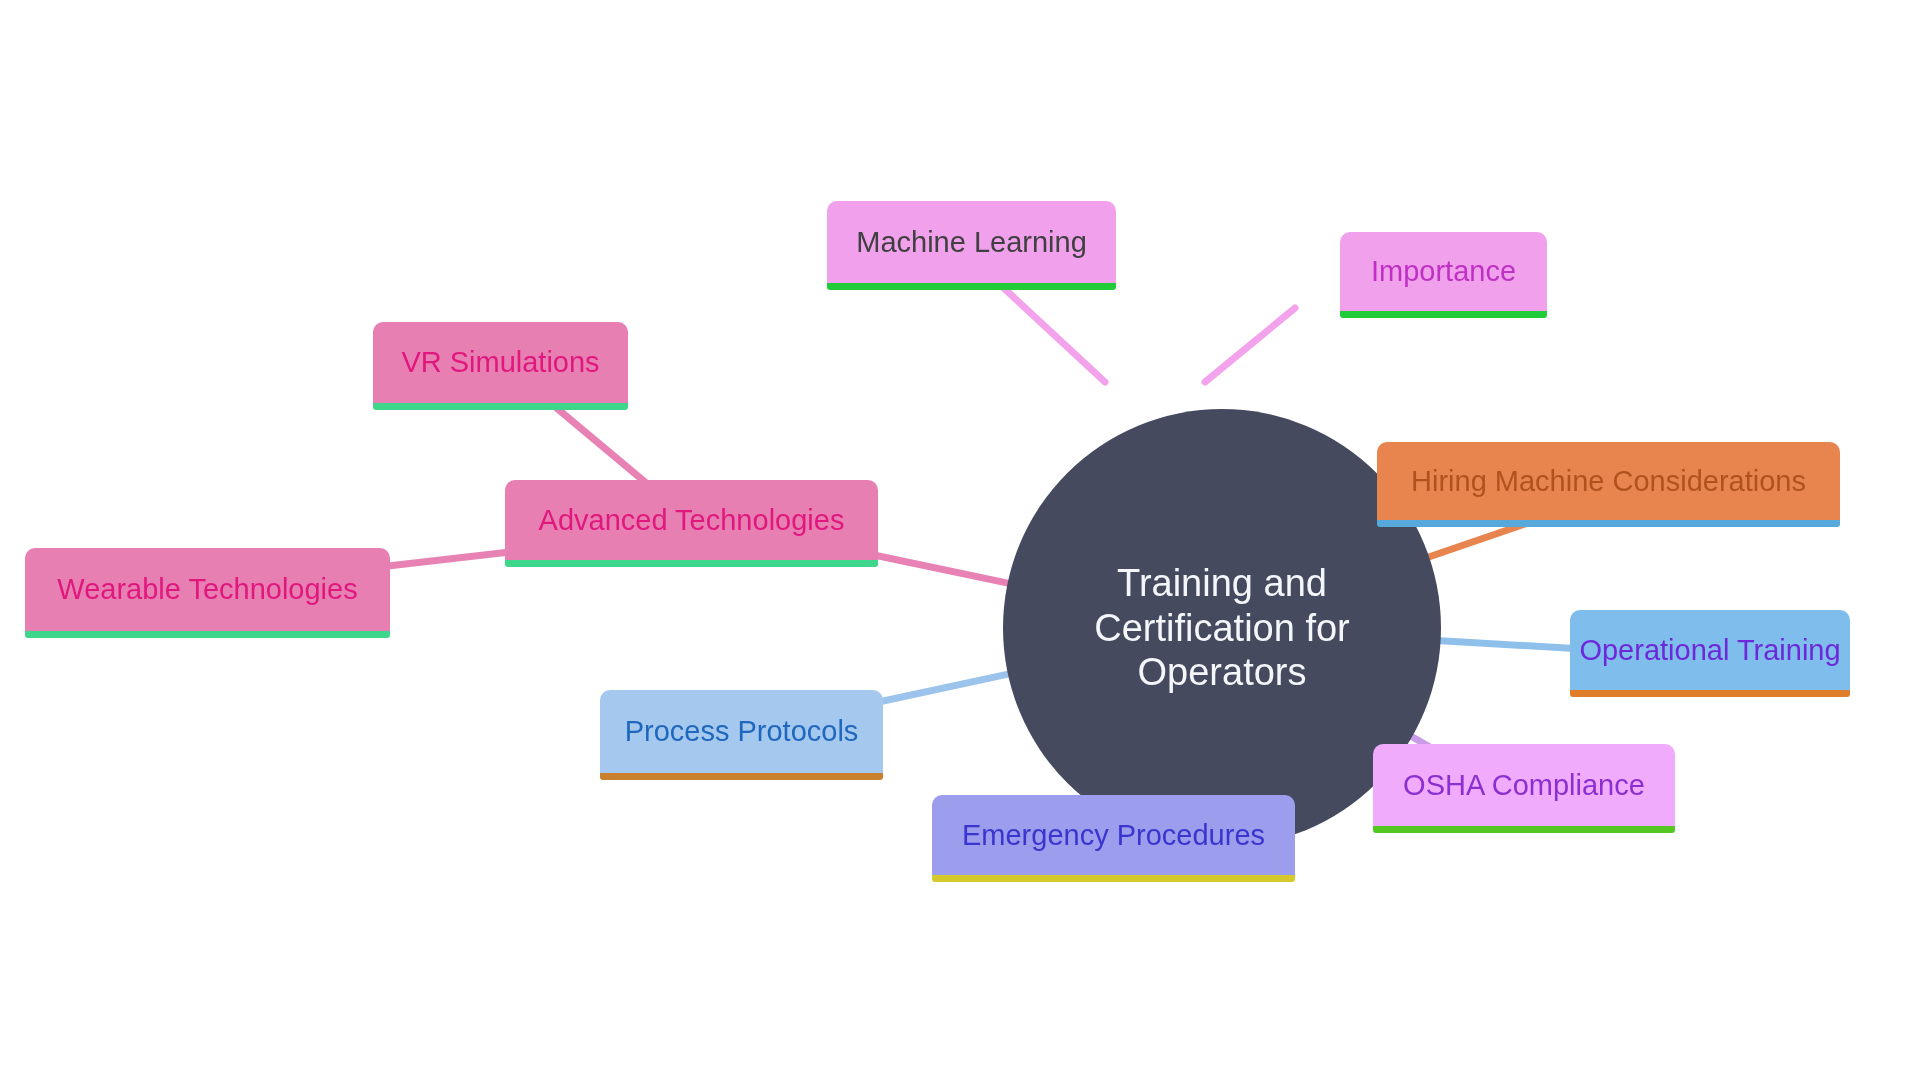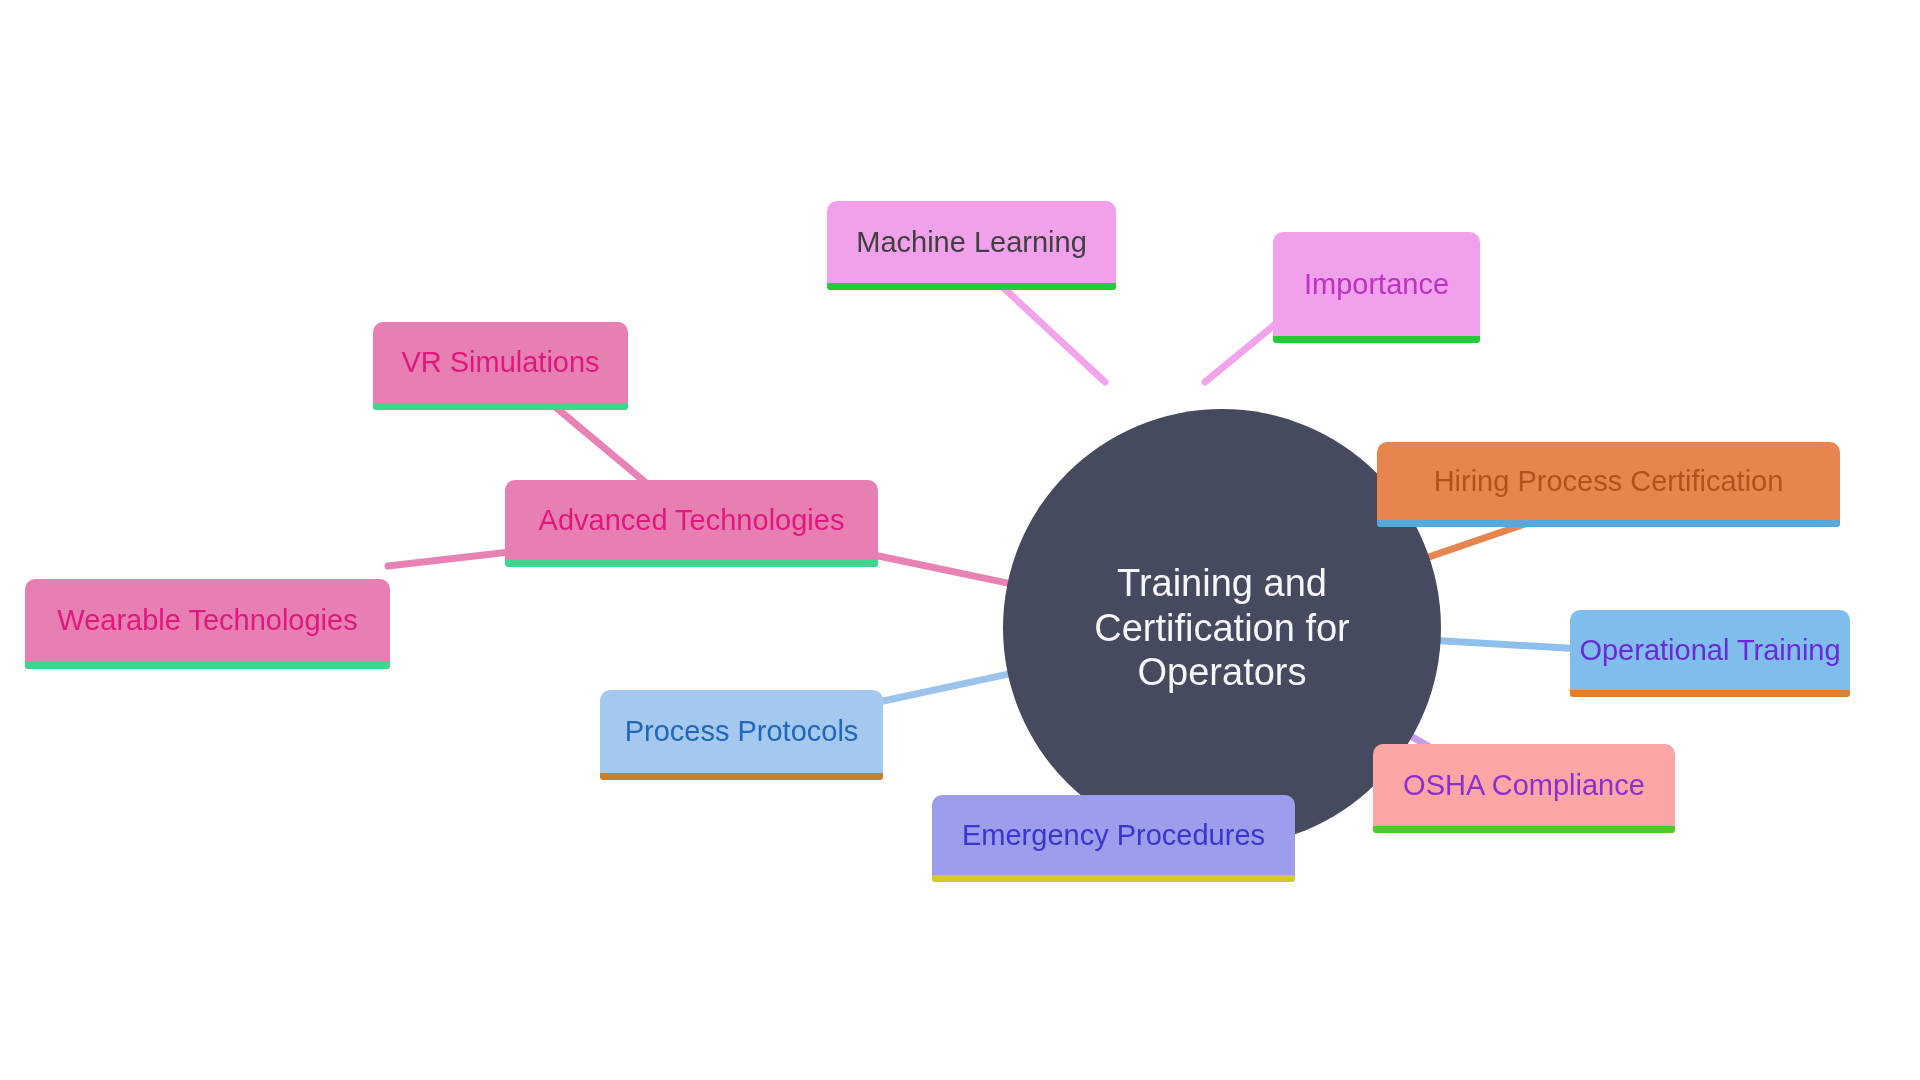--- a/index.html
+++ b/index.html
@@ -64,39 +64,39 @@
 
   <div class="center-node" style="left: 1003px; top: 409px; width: 438px; height: 438px; background: rgb(69, 74, 95); color: rgb(245, 246, 250);">
     <div class="center-label">
       <span>Training and Certification for</span>
       <span>Operators</span>
     </div>
   </div>
 <div class="node" style="left: 827px; top: 201px; width: 289px; height: 89px; background: rgb(241, 160, 235); color: #404040; border-bottom: 7px solid rgb(34, 203, 56);">
       <span>Machine Learning</span>
     </div>
-    <div class="node" style="left: 1273px; top: 232px; width: 207px; height: 111px; background: rgb(241, 160, 235); color: rgb(191, 48, 196); border-bottom: 7px solid rgb(34, 203, 56);">
+    <div class="node" style="left: 1340px; top: 232px; width: 207px; height: 86px; background: rgb(241, 160, 235); color: rgb(191, 48, 196); border-bottom: 7px solid rgb(34, 203, 56);">
       <span>Importance</span>
     </div>
     <div class="node" style="left: 373px; top: 322px; width: 255px; height: 88px; background: rgb(232, 127, 178); color: rgb(224, 24, 126); border-bottom: 7px solid rgb(62, 214, 139);">
       <span>VR Simulations</span>
     </div>
     <div class="node" style="left: 505px; top: 480px; width: 373px; height: 87px; background: rgb(232, 127, 178); color: rgb(224, 24, 126); border-bottom: 7px solid rgb(62, 214, 139);">
       <span>Advanced Technologies</span>
     </div>
-    <div class="node" style="left: 25px; top: 579px; width: 365px; height: 90px; background: rgb(232, 127, 178); color: rgb(224, 24, 126); border-bottom: 7px solid rgb(62, 214, 139);">
+    <div class="node" style="left: 25px; top: 548px; width: 365px; height: 90px; background: rgb(232, 127, 178); color: rgb(224, 24, 126); border-bottom: 7px solid rgb(62, 214, 139);">
       <span>Wearable Technologies</span>
     </div>
     <div class="node" style="left: 1377px; top: 442px; width: 463px; height: 85px; background: rgb(232, 133, 78); color: rgb(177, 82, 30); border-bottom: 7px solid rgb(87, 169, 220);">
-      <span>Hiring Process Certification</span>
+      <span>Hiring Machine Considerations</span>
     </div>
     <div class="node" style="left: 1570px; top: 610px; width: 280px; height: 87px; background: rgb(127, 190, 236); color: #6d28d9; border-bottom: 7px solid rgb(224, 126, 44);">
       <span>Operational Training</span>
     </div>
-    <div class="node" style="left: 1373px; top: 744px; width: 302px; height: 89px; background: #fca5a5; color: rgb(139, 47, 208); border-bottom: 7px solid rgb(85, 199, 34);">
+    <div class="node" style="left: 1373px; top: 744px; width: 302px; height: 89px; background: #f0abfc; color: rgb(139, 47, 208); border-bottom: 7px solid rgb(85, 199, 34);">
       <span>OSHA Compliance</span>
     </div>
     <div class="node" style="left: 932px; top: 795px; width: 363px; height: 87px; background: rgb(156, 157, 236); color: rgb(58, 53, 206); border-bottom: 7px solid rgb(213, 201, 43);">
       <span>Emergency Procedures</span>
     </div>
     <div class="node" style="left: 600px; top: 690px; width: 283px; height: 90px; background: rgb(165, 200, 238); color: rgb(32, 104, 190); border-bottom: 7px solid rgb(200, 128, 44);">
       <span>Process Protocols</span>
     </div>
   </div>
 

